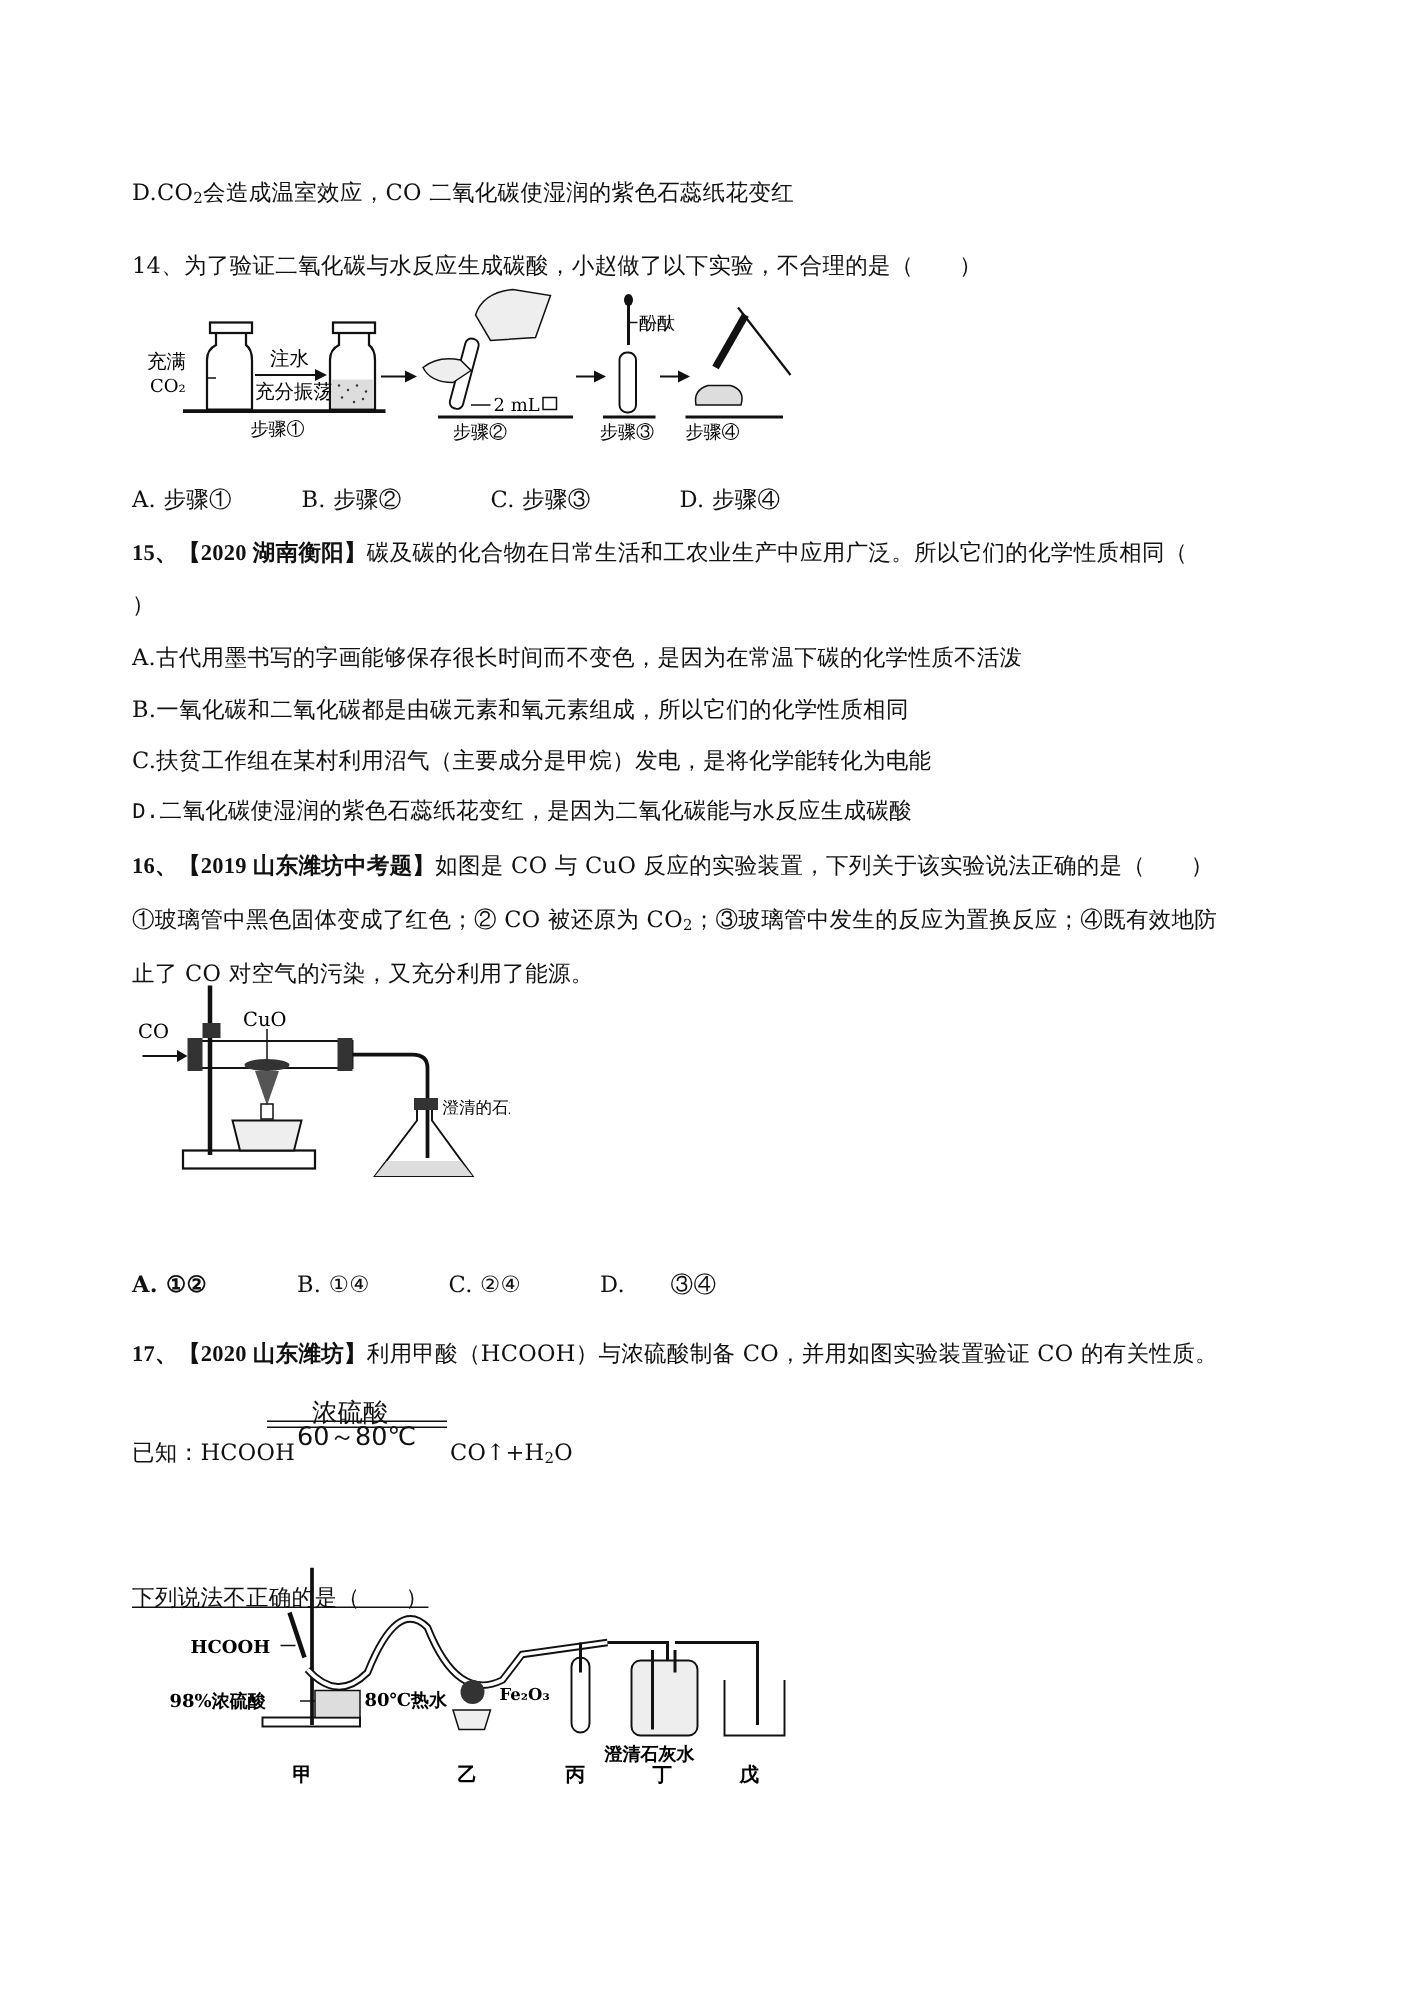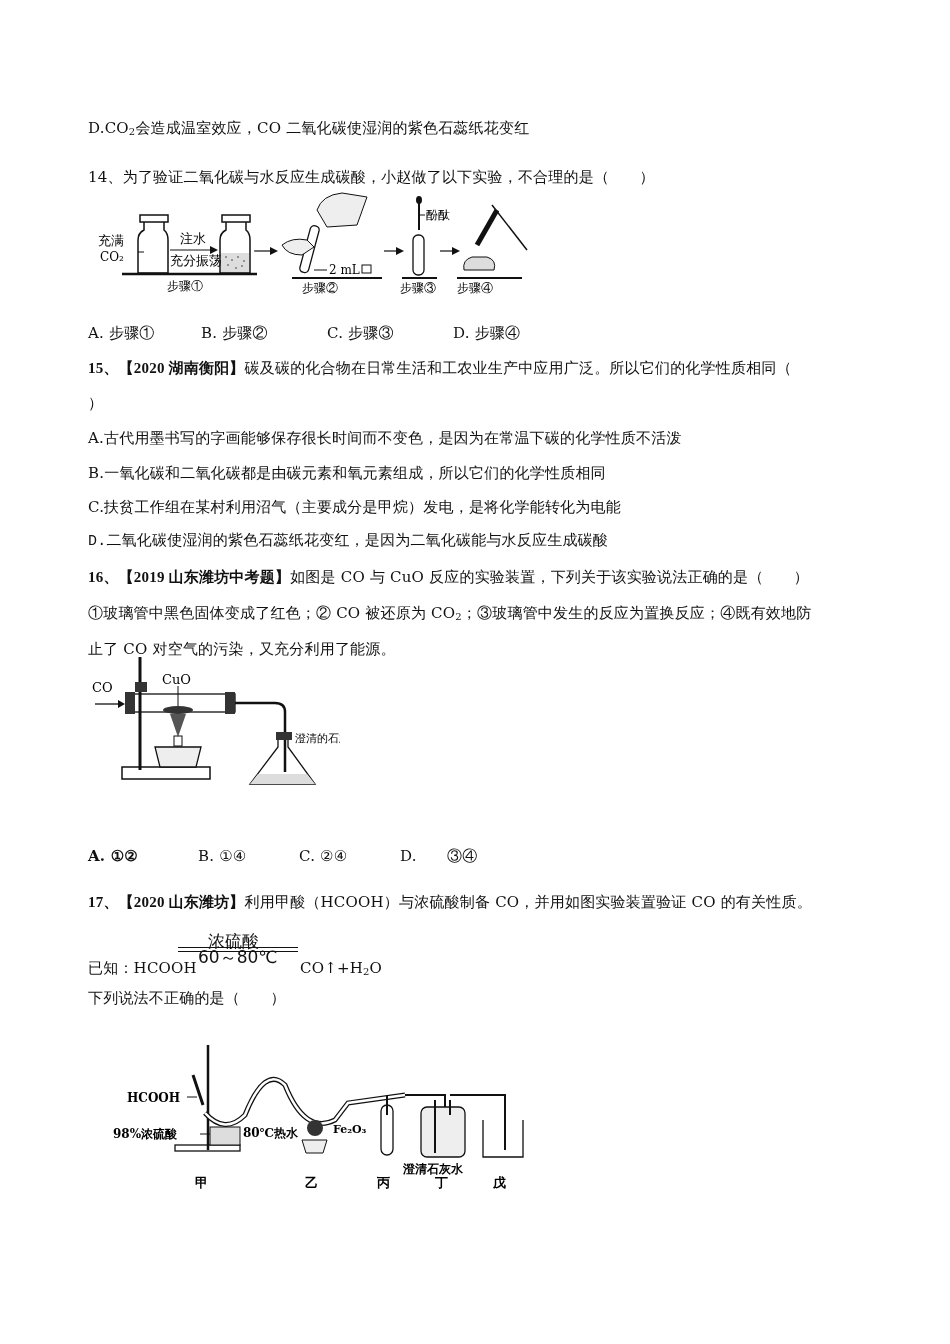--- a/index.html
+++ b/index.html
@@ -151,21 +151,21 @@
 <div>
   <div class="eq-cond" style="left:208px; top:930px;">浓硫酸</div>
   <div style="position:absolute; left:178px; top:947px; width:120px; height:3px; border-top:1px solid #111; border-bottom:1px solid #111;"></div>
   <div class="eq-cond" style="left:198px; top:918px;margin-top:28px;">60～80℃</div>
   <div class="line" style="top:958px;">已知：HCOOH</div>
   <div class="line" style="top:958px; left:300px;">
     <span>CO↑+H</span><sub>2</sub><span>O</span>
   </div>
 </div>
 
-<div class="line" style="top:988px;">下列说法不正确的是（　　）</div>
+<div class="line" style="top:1055px;text-decoration:underline;">下列说法不正确的是（　　）</div>
 
 <div class="fig" style="left:105px; top:1045px; width:430px; height:150px;">
   <svg width="430" height="150" viewBox="0 0 430 150">
     <line x1="103" y1="0" x2="103" y2="105" stroke="#111" stroke-width="2.5"></line>
     <rect x="70" y="100" width="65" height="6" fill="none" stroke="#111" stroke-width="1.3"></rect>
     <text x="22" y="57" font-size="12" font-weight="bold">HCOOH</text>
     <line x1="82" y1="52" x2="92" y2="52" stroke="#111"></line>
     <line x1="88" y1="30" x2="98" y2="60" stroke="#111" stroke-width="3"></line>
     <text x="8" y="93" font-size="12" font-weight="bold">98%浓硫酸</text>
     <line x1="95" y1="89" x2="105" y2="89" stroke="#111"></line>

